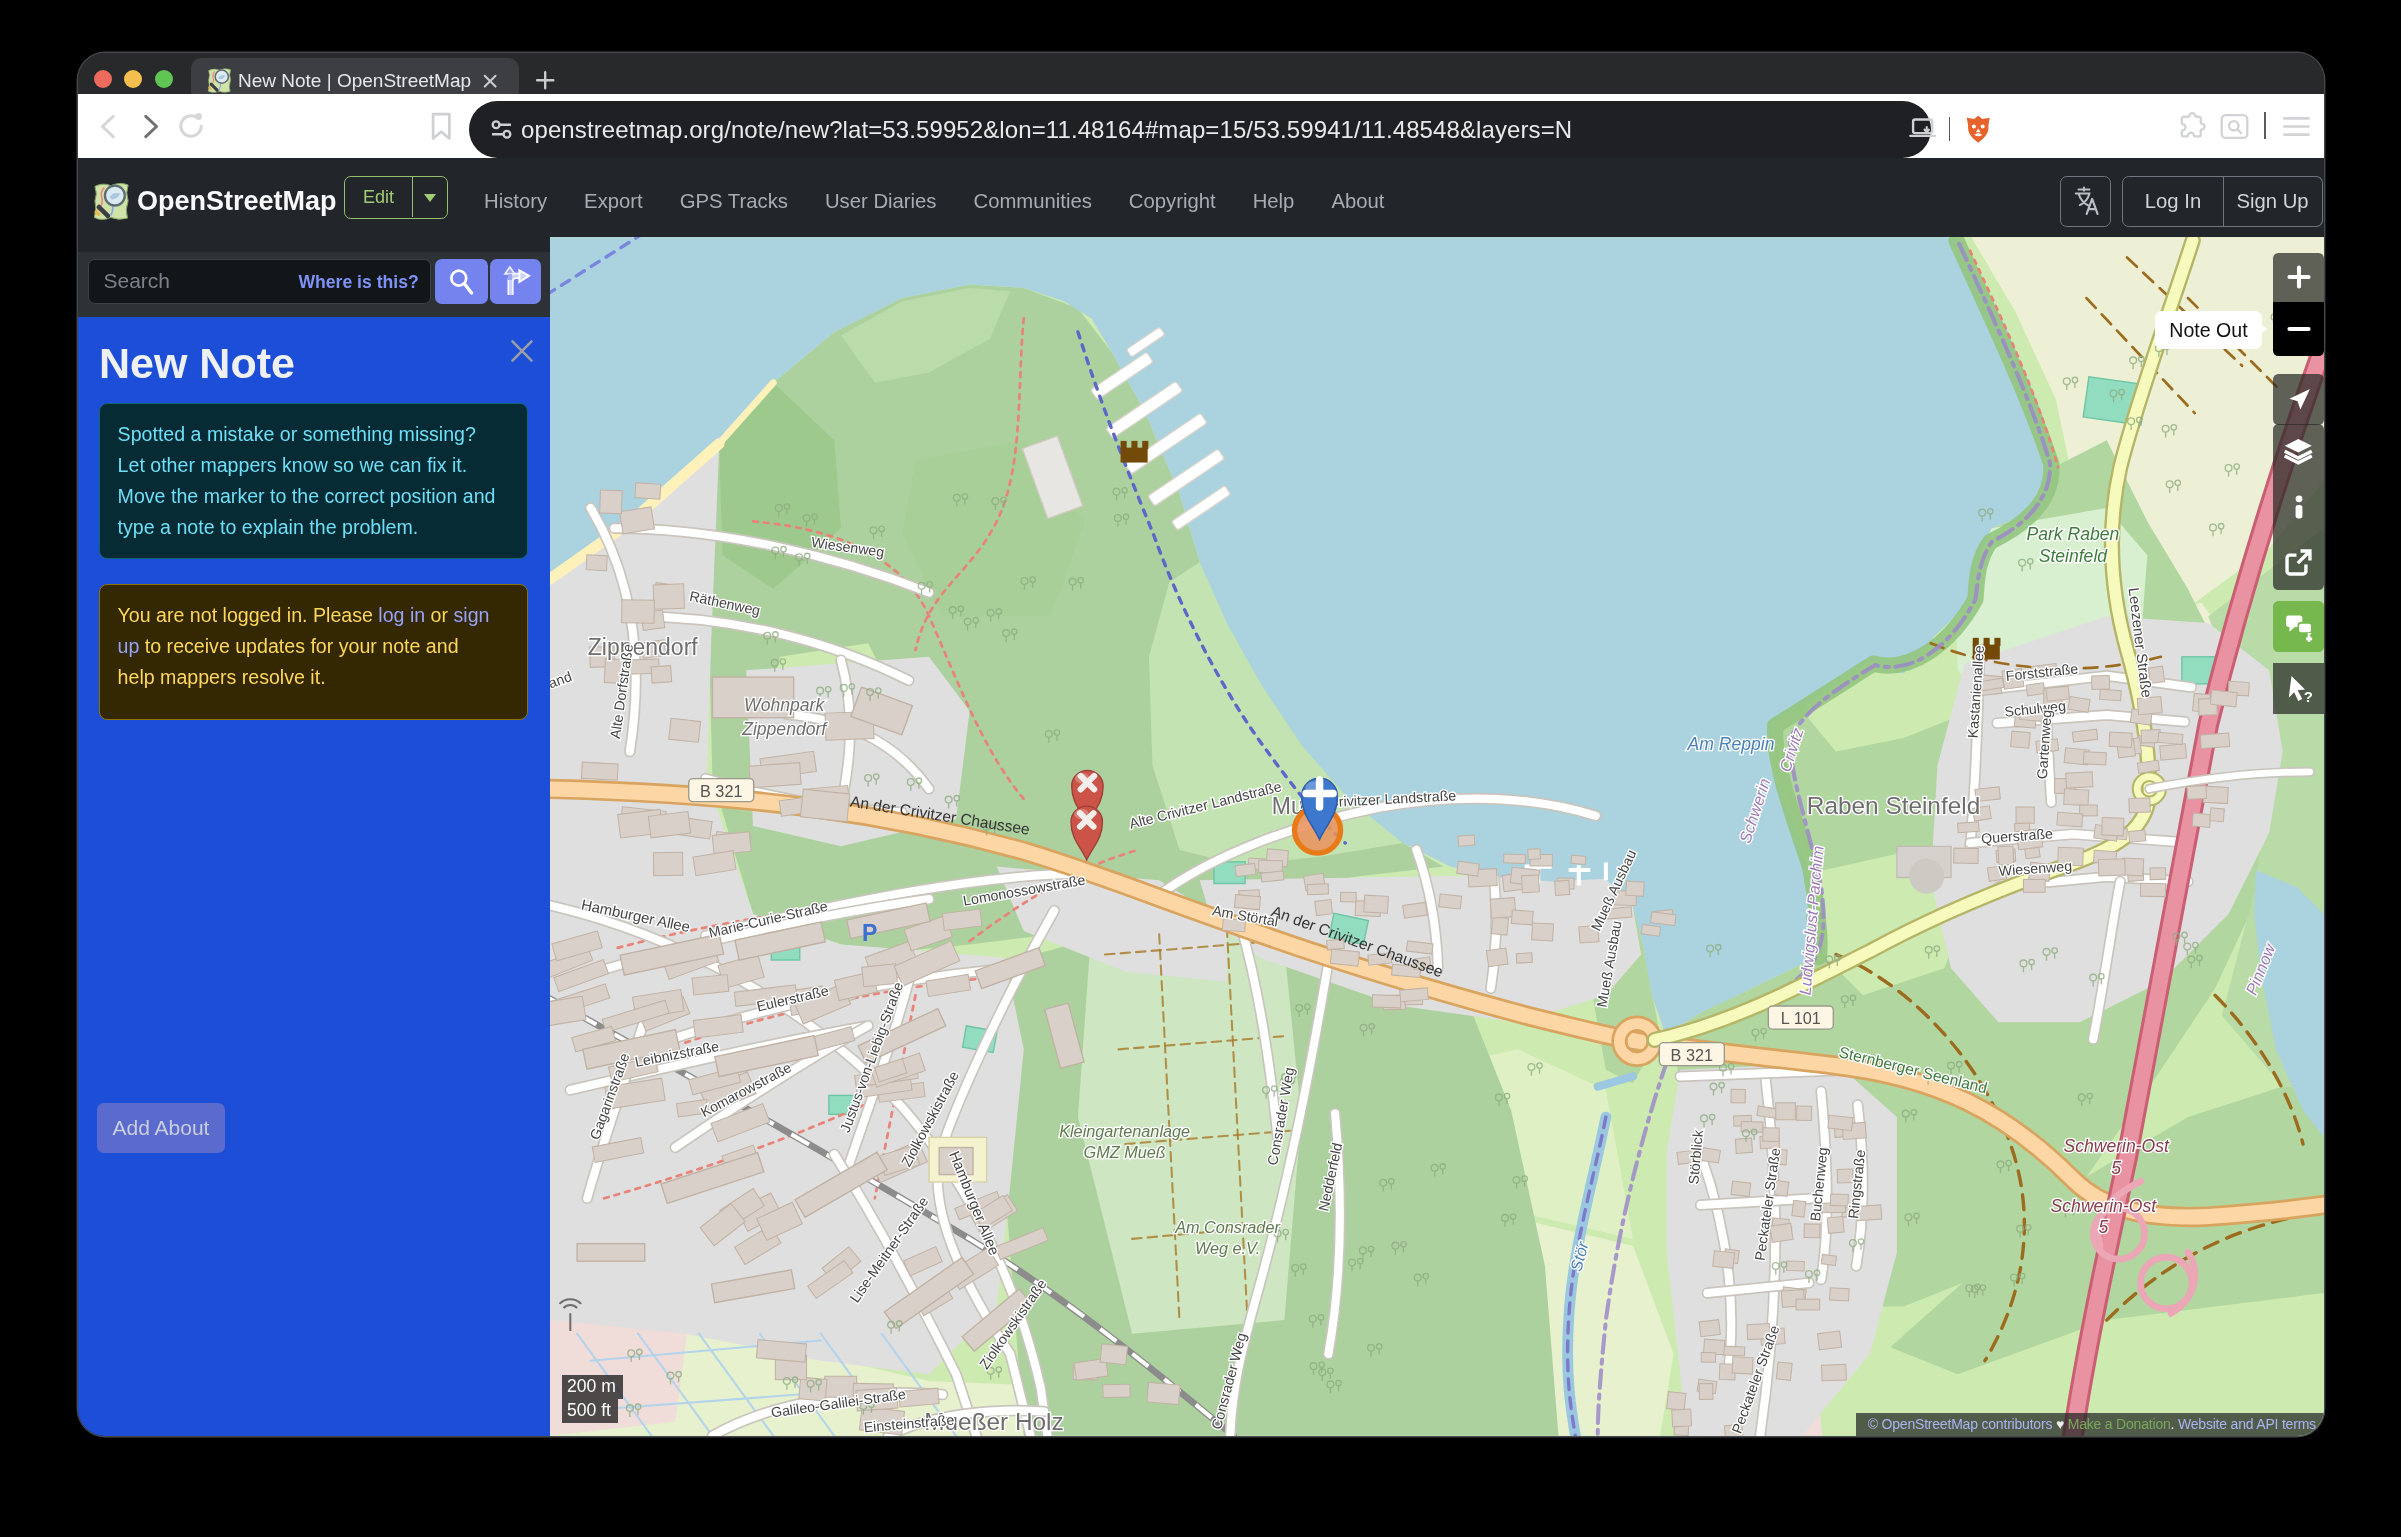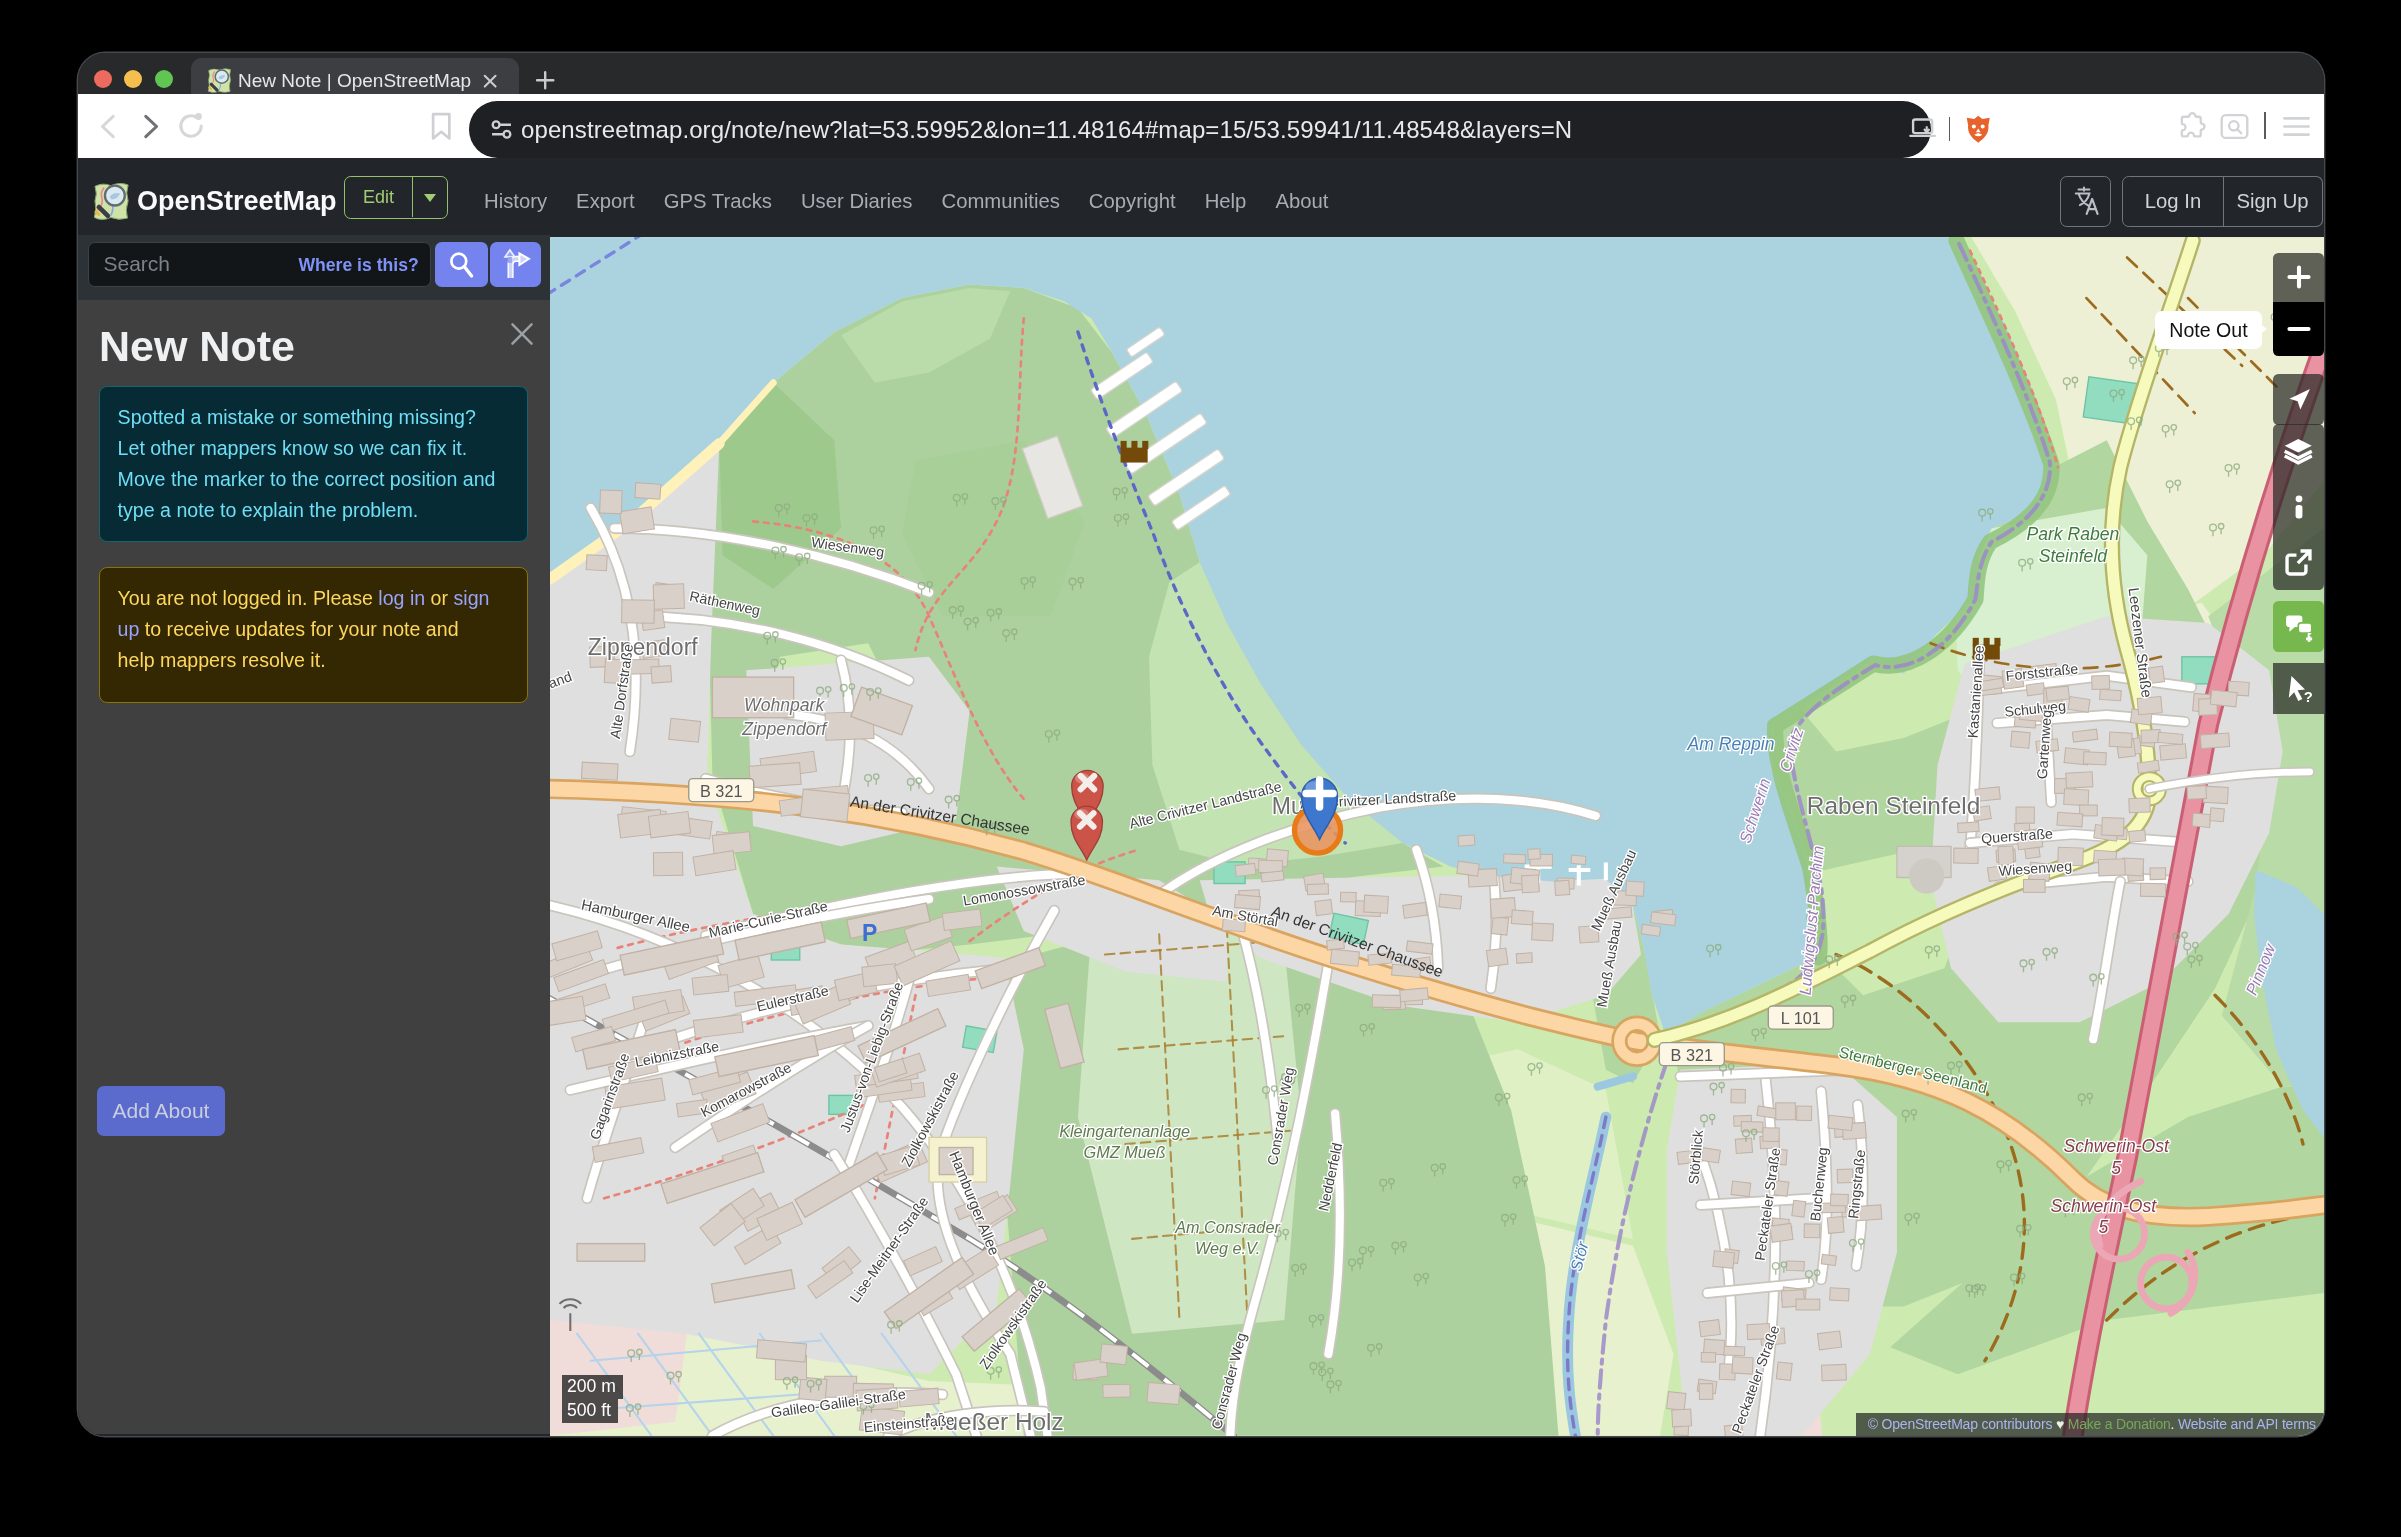--- a/index.html
+++ b/index.html
@@ -13,24 +13,24 @@
 #pill{position:absolute;left:391px;top:6.8px;width:1462px;height:57px;border-radius:28.4px;background:#1f2023}
 #urltxt{position:absolute;left:52px;top:15.6px;font-size:24px;color:#e8e9eb;white-space:nowrap;letter-spacing:0.1px}
 .tbico{position:absolute;top:0;height:64px;display:flex;align-items:center;justify-content:center}
 #page{position:absolute;left:0;top:113px;width:100%;height:1270px;background:#22262b}
 #osmhead{position:absolute;left:0;top:0;width:100%;height:71px;background:#22262b}
 #osmtitle{position:absolute;left:59px;top:20.3px;font-size:27px;font-weight:bold;color:#f8f9fa}
 #editbtn{position:absolute;left:266px;top:9.5px;width:104px;height:43px;border:1.4px solid #93c069;border-radius:6.8px}
 #editbtn .lbl{position:absolute;left:0;top:0;width:67px;height:40px;line-height:40px;text-align:center;color:#a2cc74;font-size:18px}
 #editbtn .div{position:absolute;left:67px;top:0;width:1.4px;height:40px;background:#93c069}
 #editbtn .car{position:absolute;left:79px;top:17.6px;width:0;height:0;border-left:6.8px solid transparent;border-right:6.8px solid transparent;border-top:8.1px solid #a2cc74}
-#osmnav{position:absolute;left:406px;top:0;height:71px;display:flex;align-items:center;gap:29px;font-size:20.3px;color:#a7adb3}
+#osmnav{position:absolute;left:406px;top:0;height:71px;display:flex;align-items:center;gap:37px;font-size:20.3px;color:#a7adb3}
 #hdrbtns{position:absolute;top:8.1px;height:49px}
 .hbtn{border:1.4px solid #6e757c;color:#cfd4d9;font-size:20.3px;display:flex;align-items:center;justify-content:center}
-#sidebar{position:absolute;left:0;top:69px;width:472px;height:1199px;background:#404040}
+#sidebar{position:absolute;left:0;top:86px;width:472px;height:1199px;background:#1d4ed8}
 #searchstrip{position:absolute;left:0;top:0;width:100%;height:65px;background:#2d3237}
 #searchbox{position:absolute;left:9.5px;top:7.4px;width:343px;height:45px;background:#131619;border:1.4px solid #3c4248;border-radius:6.8px}
 #searchph{position:absolute;left:15px;top:8.8px;font-size:21px;color:#7b828a}
 #whereis{position:absolute;right:10.8px;top:11.5px;font-size:17.6px;color:#7e92f7;font-weight:bold}
 .sbtn{position:absolute;top:7.4px;width:53px;height:45px;background:#7583ee;border-radius:6.8px;display:flex;align-items:center;justify-content:center}
 #nn-h{position:absolute;left:21px;top:87px;font-size:43px;font-weight:bold;color:#eef0f2}
 #nn-x{position:absolute;left:431px;top:86px;width:26px;height:26px}
 .infobox{position:absolute;left:21px;width:429px;border-radius:8.1px;font-size:19.6px;line-height:31px;padding:15px 17.6px}
 #box1{top:151px;height:156px;background:#072b34;border:1.4px solid #15646f;color:#6edff6}
 #box2{top:332px;height:136px;background:#332801;border:1.4px solid #8a7504;color:#ffd75e}

